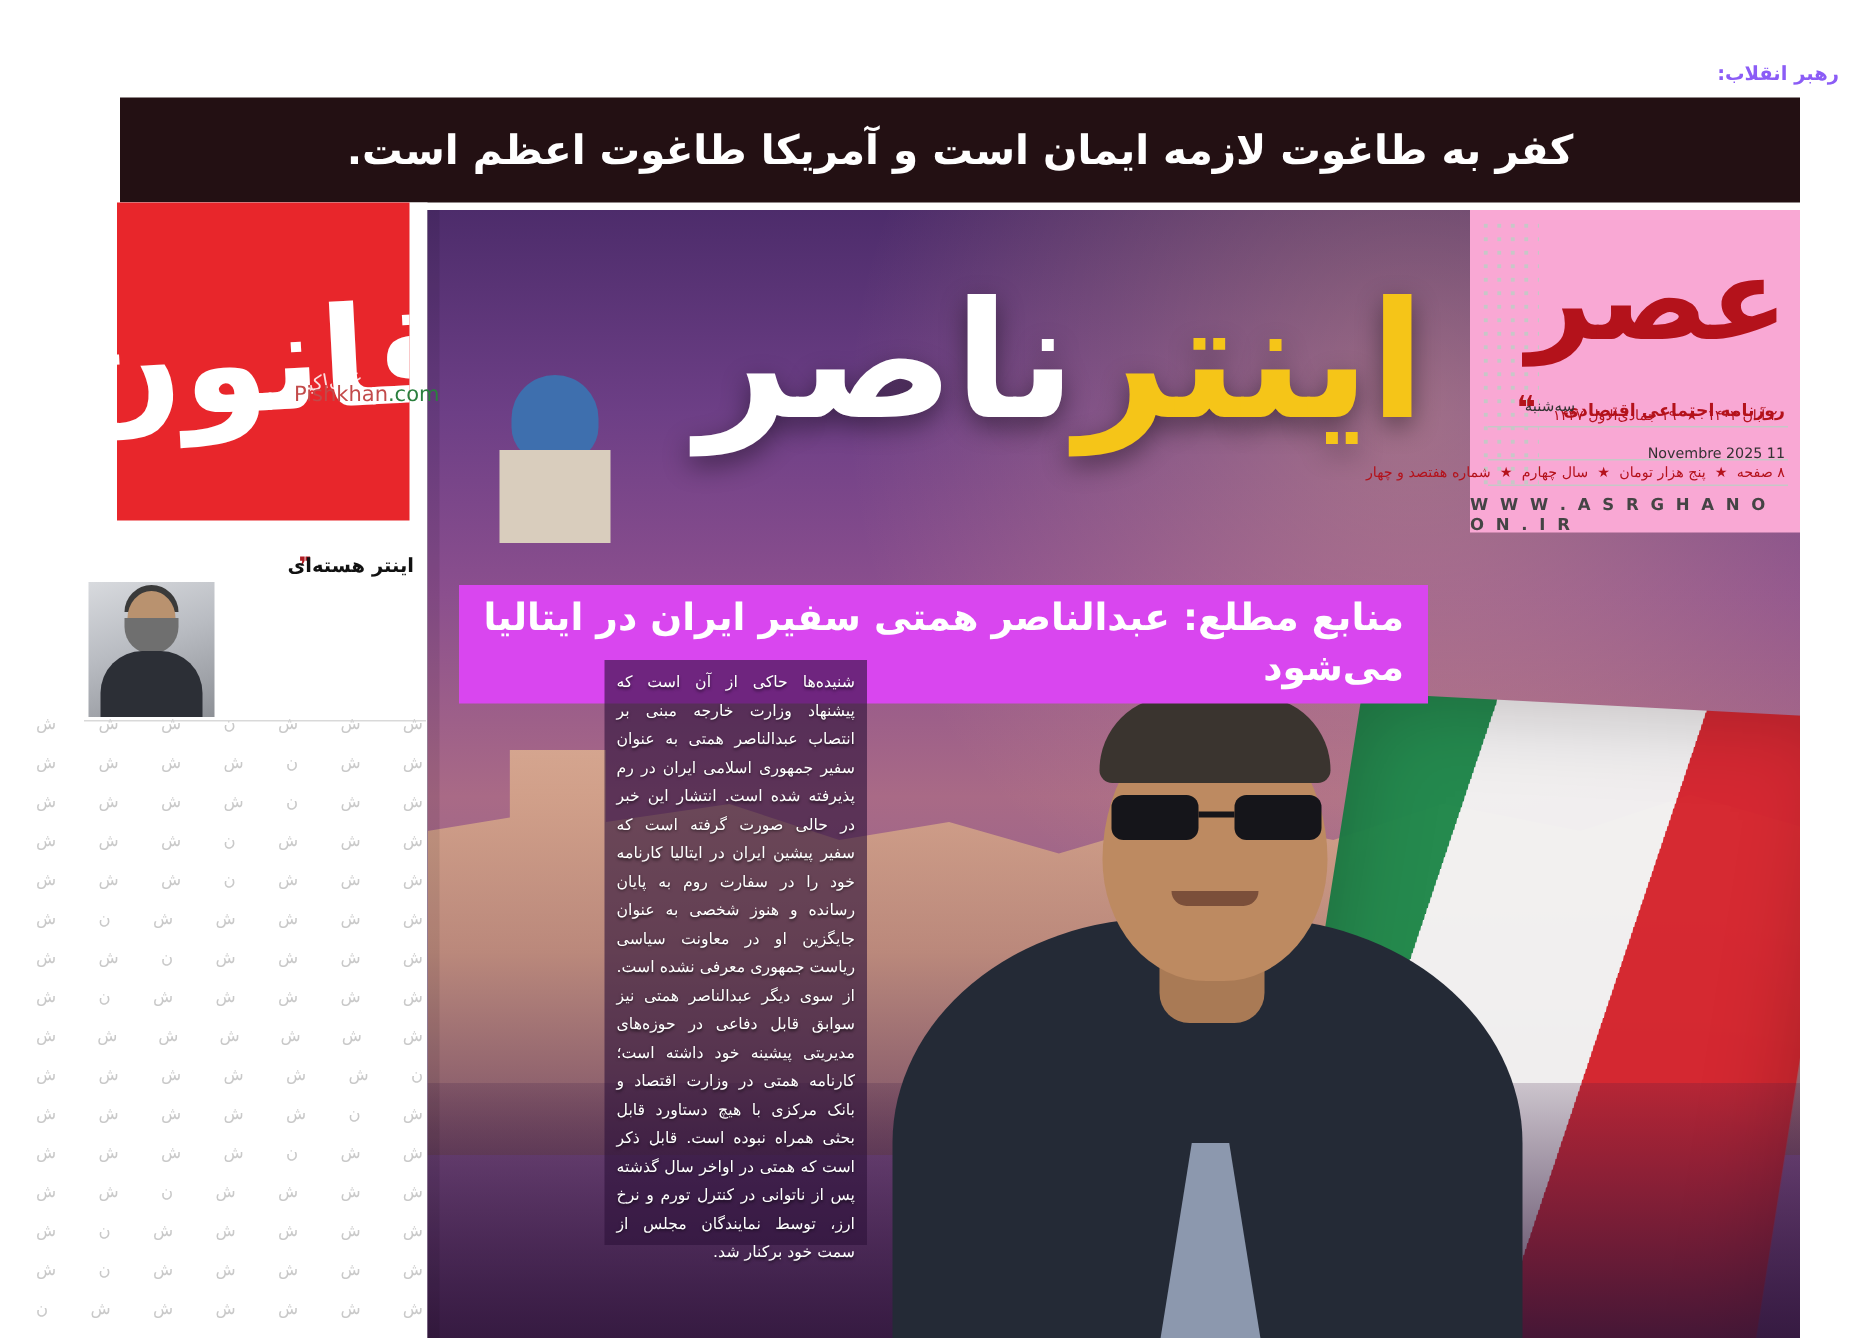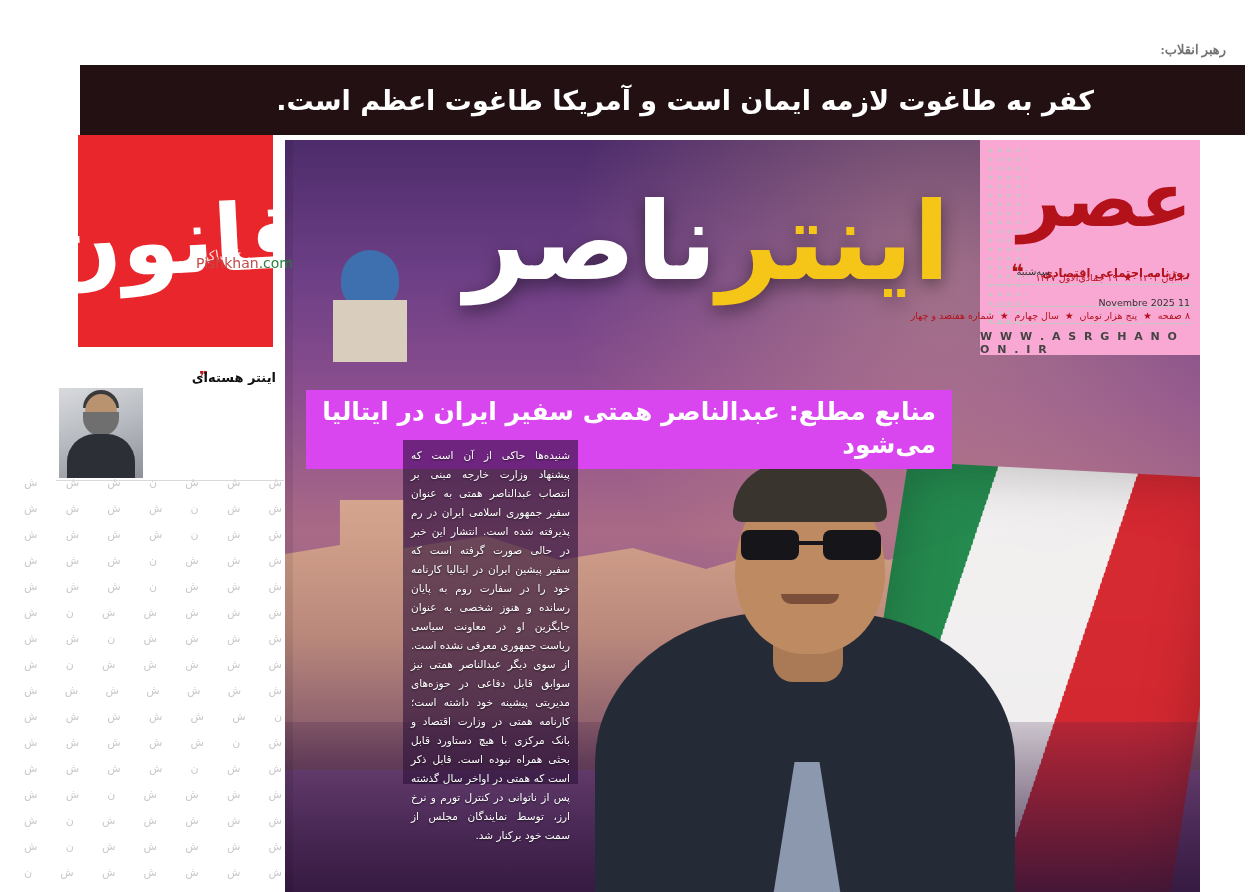--- a/index.html
+++ b/index.html
@@ -19,38 +19,36 @@
     background: #ffffff;
     overflow: hidden;
   }
 
   
   .kicker-line {
     position: absolute;
     top: 42px;
     right: 24px;
     font-size: 13px;
-    color: #737373;
-    font-weight: bold;
-    direction: rtl;
-    font-family: Liberation Serif, serif;
+    color: #8b5cf6;
+    font-weight: bold;
+    direction: rtl;
   }
 
   
   .banner {
     position: absolute;
     top: 65px;
     left: 80px;
     width: 1120px;
     height: 70px;
     background: #231013;
     display: flex;
     align-items: center;
     justify-content: center;
-    padding-left: 45px;
   }
   .banner-text {
     color: #ffffff;
     font-size: 27px;
     font-weight: bold;
     letter-spacing: -0.5px;
     direction: rtl;
     white-space: nowrap;
   }
 
@@ -465,21 +463,21 @@
     text-align: right;
     margin-top: 4px;
   }
 
   
   .lead-box {
     position: absolute;
     top: 300px;
     right: 622px;
     width: 175px;
-    height: 344px;
+    height: 390px;
     background: rgba(45,18,58,.62);
     padding: 6px 8px;
     box-sizing: border-box;
     z-index: 16;
     margin-left: 30px;
   }
   .lead-text {
     font-size: 10.5px;
     line-height: 19px;
     color: #ffffff;

